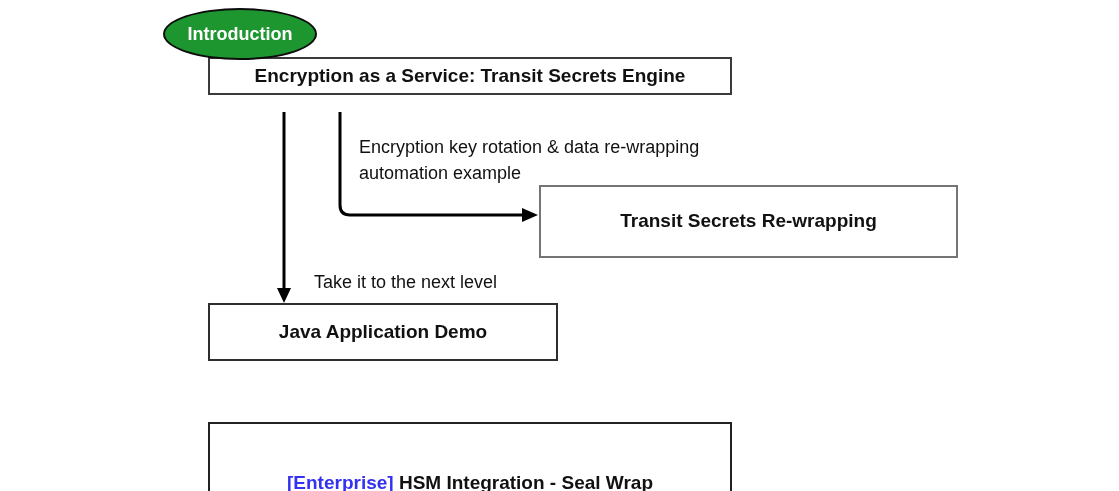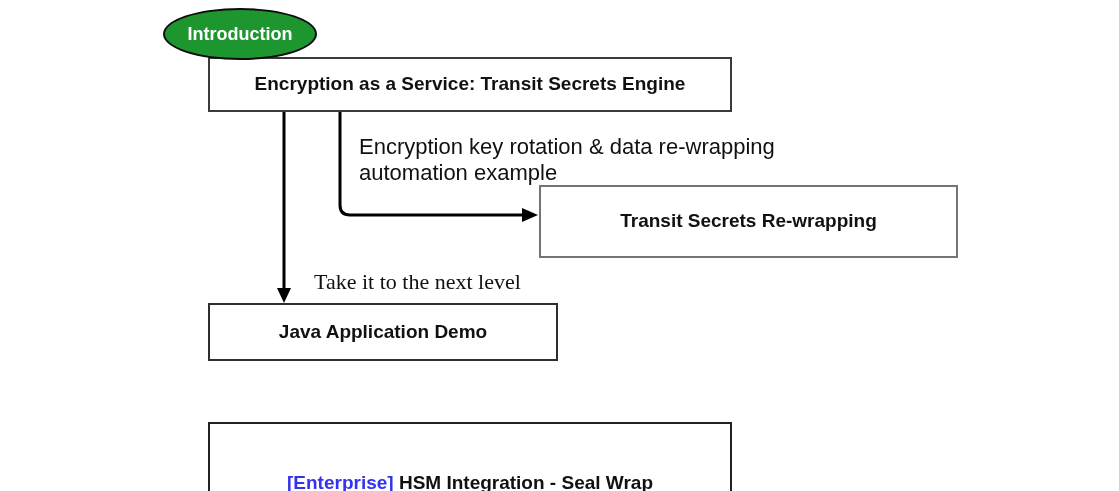--- a/index.html
+++ b/index.html
@@ -19,48 +19,48 @@
     display: flex;
     align-items: center;
     justify-content: center;
     text-align: center;
     font-weight: bold;
     font-size: 19px;
     color: #111111;
     z-index: 2;
     line-height: 1.2;
   }
-  #box-transit-engine { left: 208px; top: 57px;  width: 524px; height: 55px; border: 2px solid #3a3a3a; }
+  #box-transit-engine { left: 208px; top: 57px;  width: 524px; height: 38px; border: 2px solid #3a3a3a; }
   #box-rewrapping     { left: 539px; top: 185px; width: 419px; height: 73px; border: 2px solid #757575; }
   #box-java           { left: 208px; top: 303px; width: 350px; height: 58px; border: 2px solid #2e2e2e; text-align: right; }
   #box-hsm            { left: 208px; top: 422px; width: 524px; height: 75px; border: 2px solid #222222; align-items: flex-end; }
   .ellipse {
     position: absolute;
     left: 163px; top: 8px; width: 154px; height: 52px;
     border-radius: 50%;
     background: #1E9630;
     border: 2.5px solid #0d0d0d;
     color: #ffffff;
     display: flex;
     align-items: center;
     justify-content: center;
     font-weight: bold;
     font-size: 18px;
     z-index: 3;
   }
   .edge-label {
     position: absolute;
-    font-size: 22px;
+    font-size: 18px;
     color: #111111;
     white-space: pre-line;
     line-height: 26px;
     z-index: 1;
   }
   #label-rewrapping { left: 359px; top: 134px; }
-  #label-next       { left: 314px; top: 269px; font-family: Liberation Serif, serif; }
+  #label-next       { left: 314px; top: 269px; }
   .arrows {
     position: absolute;
     left: 0; top: 0;
     width: 1119px; height: 491px;
     z-index: 1;
     pointer-events: none;
   }
   .enterprise { color: #3432F0; }
 </style>
 </head>

